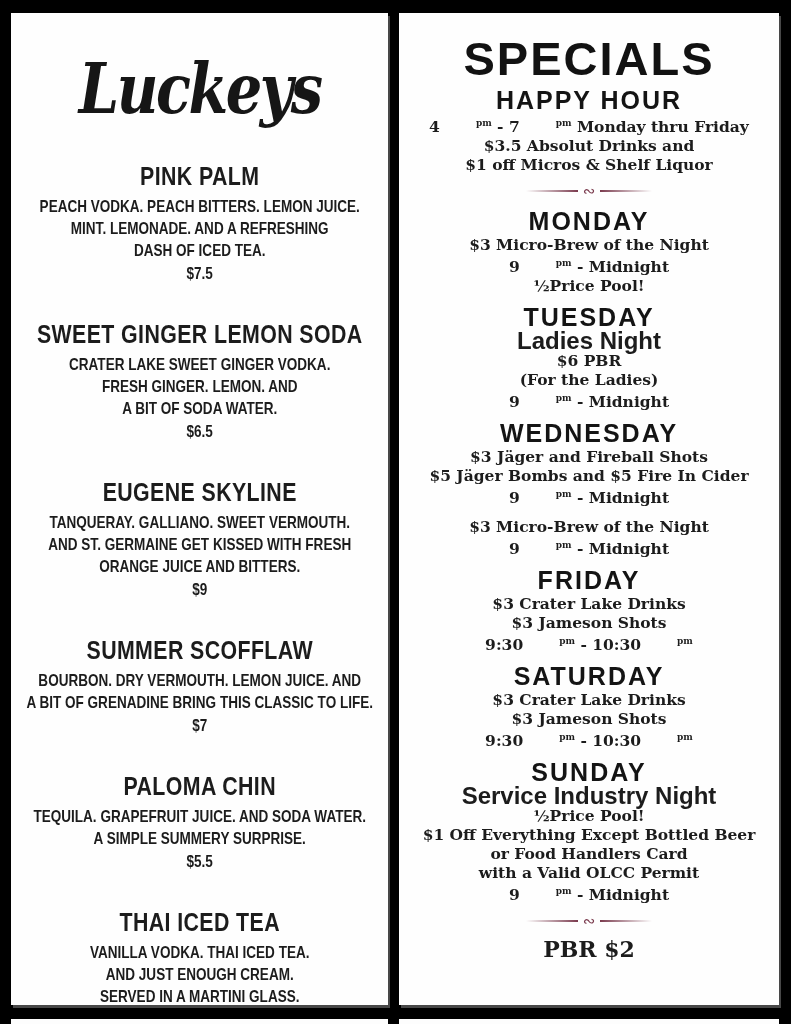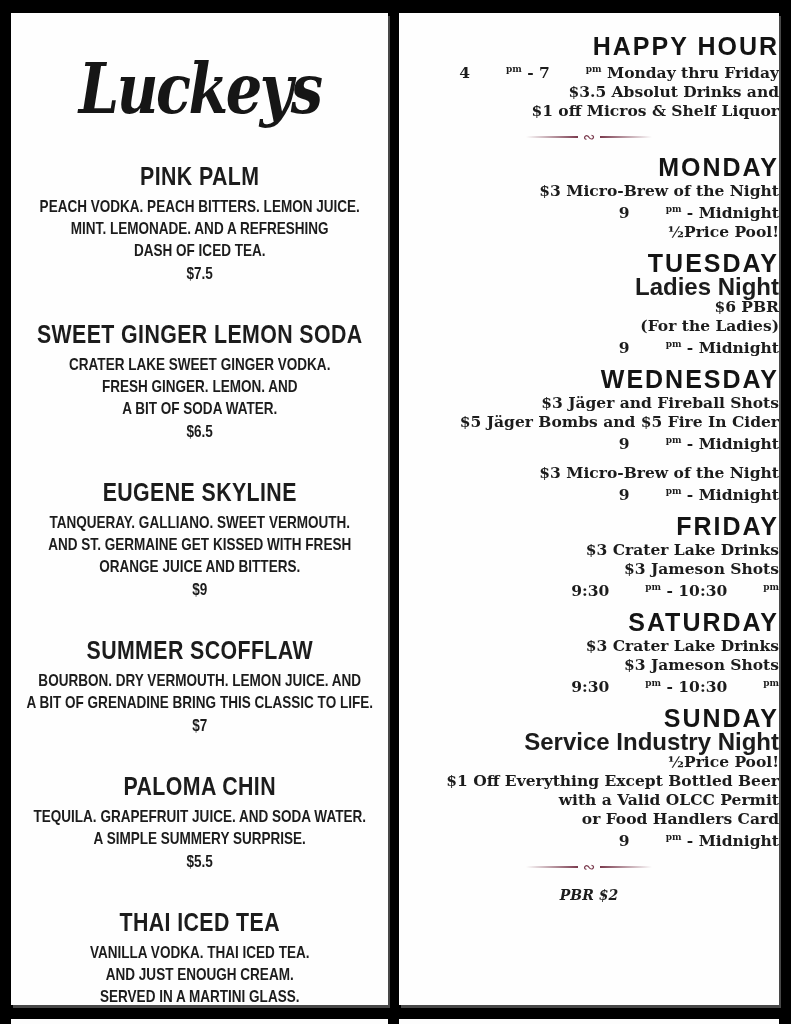--- a/index.html
+++ b/index.html
@@ -31,34 +31,34 @@
   .item-name { font-size:26px; font-weight:bold; line-height:31px; letter-spacing:.5px; margin-bottom:3px; white-space:nowrap; }
   .item-line { font-size:16.5px; font-weight:bold; line-height:22px; white-space:nowrap; }
   .item-price{ font-size:16.5px; font-weight:bold; line-height:24px; }
 
   
   .right-content { text-align:center; padding-top:20px; }
   .specials-title {
     font-size:47px; font-weight:bold; letter-spacing:2px; line-height:52px;
     color:#121212; margin-bottom:2px;
   }
-  .sec { margin-bottom:9px;text-align:right; }
+  .sec { margin-bottom:9px; }
   .sec-heading { font-size:25px; font-weight:bold; letter-spacing:2px; line-height:27px; color:#141414; }
   .sec-subheading { font-size:24px; font-weight:bold; line-height:20px; }
   .sec-line {
     font-family:"DejaVu Serif", serif; font-weight:bold; font-size:15.5px;
     line-height:19px; white-space:nowrap;
   }
   .sec-line sup, .footer-line sup { font-size:.58em;padding-left:36px; }
   .divider { display:flex; align-items:center; justify-content:center; gap:5px; height:16px; margin:3px 0 9px; }
   .dline { width:52px; height:2px; background:linear-gradient(to right, rgba(122,58,77,0), #7a3a4d); }
   .dline-flip { background:linear-gradient(to left, rgba(122,58,77,0), #7a3a4d); }
   .squiggle { color:#7a3a4d; font-size:15px; font-style:italic; line-height:1; font-family:"DejaVu Sans", sans-serif; }
   .footer { margin-top:2px; }
-  .footer-line { font-family:"DejaVu Serif", serif; font-weight:bold; font-size:14px; line-height:23px;font-style:italic; }
+  .footer-line { font-family:"DejaVu Serif", serif; font-weight:bold; font-size:22px; line-height:23px; }
 </style>
 </head>
 <body>
 
 <div class="stage">
 
   <div class="panel panel-left">
     <div class="left-content">
       <div class="logo">Luckeys</div>
 
@@ -105,20 +105,21 @@
         <div class="item-line">VANILLA VODKA. THAI ICED TEA.</div>
         <div class="item-line">AND JUST ENOUGH CREAM.</div>
         <div class="item-line">SERVED IN A MARTINI GLASS.</div>
 
       </div>
     </div>
   </div>
 
   <div class="panel panel-right">
     <div class="right-content">
+      <div class="specials-title">SPECIALS</div>
 
       <div class="sec">
         <div class="sec-heading">HAPPY HOUR</div>
         <div class="sec-line sup-pm">4<sup>pm</sup> - 7<sup>pm</sup> Monday thru Friday</div>
         <div class="sec-line">$3.5 Absolut Drinks and</div>
         <div class="sec-line">$1 off Micros &amp; Shelf Liquor</div>
       </div>
 
       <div class="divider">
         <span class="dline"></span>
@@ -165,22 +166,22 @@
         <div class="sec-line">$3 Crater Lake Drinks</div>
         <div class="sec-line">$3 Jameson Shots</div>
         <div class="sec-line sup-pm">9:30<sup>pm</sup>  -  10:30<sup>pm</sup></div>
       </div>
 
       <div class="sec">
         <div class="sec-heading">SUNDAY</div>
         <div class="sec-subheading">Service Industry Night</div>
         <div class="sec-line">½Price Pool!</div>
         <div class="sec-line">$1 Off Everything Except Bottled Beer</div>
+        <div class="sec-line">or Food Handlers Card</div>
         <div class="sec-line">with a Valid OLCC Permit</div>
-        <div class="sec-line">or Food Handlers Card</div>
         <div class="sec-line sup-pm">9<sup>pm</sup> - Midnight</div>
       </div>
 
       <div class="divider">
         <span class="dline"></span>
         <span class="squiggle">∾</span>
         <span class="dline dline-flip"></span>
       </div>
 
       <div class="footer">

